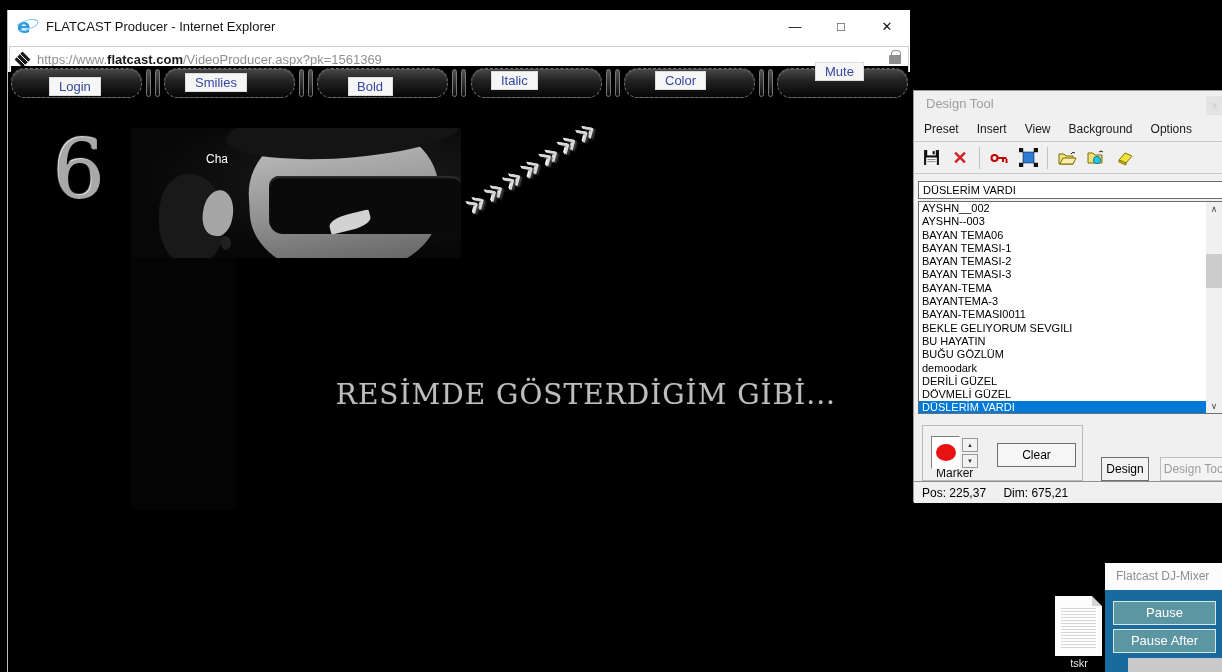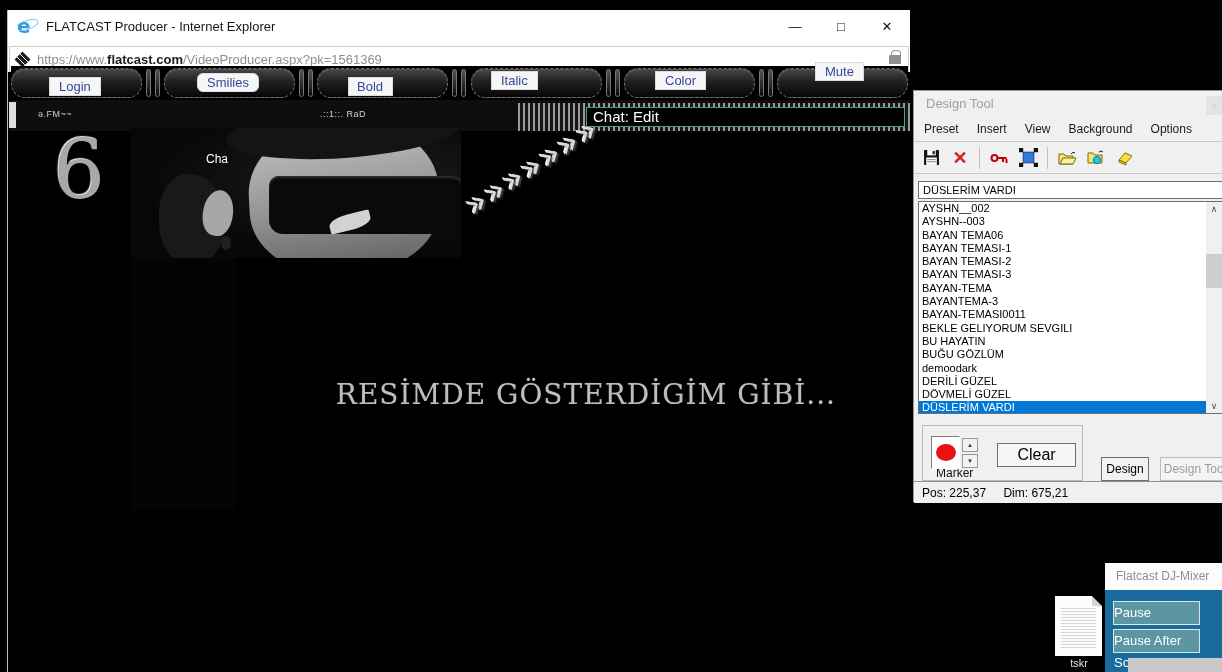--- a/index.html
+++ b/index.html
@@ -38,21 +38,21 @@
   .btn-strip { position:absolute; left:3px; top:56px; width:897px; height:34px;
                display:flex; align-items:center; justify-content:space-between; background:#000; }
   .pill { width:131px; height:30px; border-radius:14px;
           background:linear-gradient(180deg,#474747 0%,#202020 45%,#060606 100%);
           border:1px dashed #6e6e6e; box-shadow:inset 0 1px 1px #585858; }
   .conn { width:16px; height:28px; display:flex; gap:4px; justify-content:center; }
   .conn i { width:5px; height:28px; border-radius:3px; background:linear-gradient(180deg,#555,#0a0a0a);
             border:1px solid #777; }
   .tip { position:absolute; background:#f6f6f6; border:1px solid #dcdcdc; color:#33479e;
          font-size:13px; line-height:17px; padding:0 9px; white-space:nowrap; }
-  .tip0{left:41px;top:67px;} .tip1{left:189px;top:63px;border-radius:6px;} .tip2{left:340px;top:67px;padding-left:8px;}
+  .tip0{left:41px;top:67px;} .tip1{left:177px;top:63px;} .tip2{left:340px;top:67px;padding-left:8px;}
   .tip3{left:483px;top:61px;} .tip4{left:647px;top:61px;} .tip5{left:807px;top:52px;}
 
   
   .stream-bar { position:absolute; left:1px; top:90px; width:901px; height:31px; background:#0e0e0e; }
   .white-nub { position:absolute; left:0; top:2px; width:7px; height:26px; background:#dedede; }
   .fm-text { position:absolute; left:29px; top:9px; font-size:9px; color:#d2d2d2; letter-spacing:.5px; }
   .rad-text { position:absolute; left:311px; top:9px; font-size:9px; color:#d2d2d2; letter-spacing:.5px; }
   .stripe-band { position:absolute; left:509px; top:3px; width:392px; height:28px;
                  background:repeating-linear-gradient(90deg,#9a9a9a 0 2px,#161616 2px 5px); }
   .chat-box { position:absolute; left:68px; top:4px; width:319px; height:20px; background:#000;
@@ -122,36 +122,36 @@
                   border:1px solid #bababa; }
   .marker-label { position:absolute; left:9px; top:-8px; background:#f0f0f0; padding:0 4px; color:#111;margin-top:48px; }
   .marker-box { position:absolute; left:8px; top:10px; width:29px; height:33px; background:#fff;
                 border:1px solid; border-color:#7f7f7f #fff #fff #7f7f7f;
                 display:flex; align-items:center; justify-content:center; }
   .marker-dot { width:20px; height:17px; border-radius:50%; background:#e81212; }
   .spinner { position:absolute; left:39px; top:12px; display:flex; flex-direction:column; gap:2px; }
   .spin-btn { width:16px; height:14px; background:#f2f2f2; border:1px solid #989898;
               font-size:6px; color:#333; display:flex; align-items:center; justify-content:center; }
   .clear-btn { position:absolute; left:74px; top:17px; width:79px; height:24px; background:#f6f6f6;
-               border:1px solid #6e6e6e; font-size:16px; text-align:center; line-height:22px; color:#000; }
+               border:1px solid #6e6e6e; font-size:12px; text-align:center; line-height:22px; color:#000; }
   .presets-btn { position:absolute; left:187px; top:366px; width:48px; height:24px; background:#f2f2f2;
                  border:1px solid #6e6e6e; font-size:12px; text-align:center; line-height:22px; color:#000; }
   .designtool-btn { position:absolute; left:246px; top:366px; width:70px; height:24px; background:#f4f4f4;
                     border:1px solid #bdbdbd; font-size:12px; text-align:center; line-height:22px; color:#9c9c9c; }
   .dt-status { position:absolute; left:0; top:390px; width:309px; height:22px; background:#f0f0f0;
                border-top:1px solid #8f8f8f; padding:4px 0 0 8px; color:#000; }
   .dt-status span { margin-right:14px; }
 
   
   .dj { position:absolute; left:1105px; top:563px; width:117px; height:109px; }
   .dj-title { height:27px; background:#fcfcfc; color:#8f8f8f; font-size:12px; line-height:27px;
               padding-left:11px; }
   .dj-body { position:absolute; left:0; top:27px; width:117px; height:82px; background:#1a6b9d; }
-  .dj-btn { position:absolute; left:8px; width:87px; height:24px; background:#5d96a3;
-            border:1px solid #d9e7ea; color:#fff; font-size:13px; text-align:left; line-height:22px; }
+  .dj-btn { position:absolute; left:8px; width:103px; height:24px; background:#5d96a3;
+            border:1px solid #d9e7ea; color:#fff; font-size:13px; text-align:center; line-height:22px; }
   .dj-btn.b1 { top:11px; } .dj-btn.b2 { top:39px; }
   .dj-gray { position:absolute; left:23px; top:68px; width:94px; height:14px; background:#c9c9c9; }
 
   
   .file-icon { position:absolute; left:1055px; top:596px; width:47px; height:60px; background:#fdfdfd;
                clip-path:polygon(0 0, 79% 0, 100% 17%, 100% 100%, 0 100%); }
   .file-fold { position:absolute; left:1092px; top:596px; width:0; height:0;
                border-left:10px solid #d4d4d4; border-top:10px solid #000; }
   .file-lines { position:absolute; left:1061px; top:606px; width:35px; height:44px;
                 background:repeating-linear-gradient(180deg,#fdfdfd 0 2px,#d6d6d6 2px 3px); }
@@ -215,28 +215,20 @@
         </div>
       <div class="pill"></div>
     </div>
     <span class="tip tip0">Login</span>
     <span class="tip tip1">Smilies</span>
     <span class="tip tip2">Bold</span>
     <span class="tip tip3">Italic</span>
     <span class="tip tip4">Color</span>
     <span class="tip tip5">Mute</span>
 
-    <div class="stream-bar">
-      <span class="white-nub"></span>
-      <span class="fm-text">ə.FM~~</span>
-      <span class="rad-text">.::1::. RaD</span>
-      <div class="stripe-band">
-        <div class="chat-box">Chat: Edit</div>
-      </div>
-    </div>
 
     <span class="numeral">6</span>
 
     <div class="photo">
       <div class="hair-side"></div>
       <div class="face"></div>
       <div class="hair-top"></div>
       <div class="ear"></div>
       <div class="earring"></div>
       <div class="shades">

